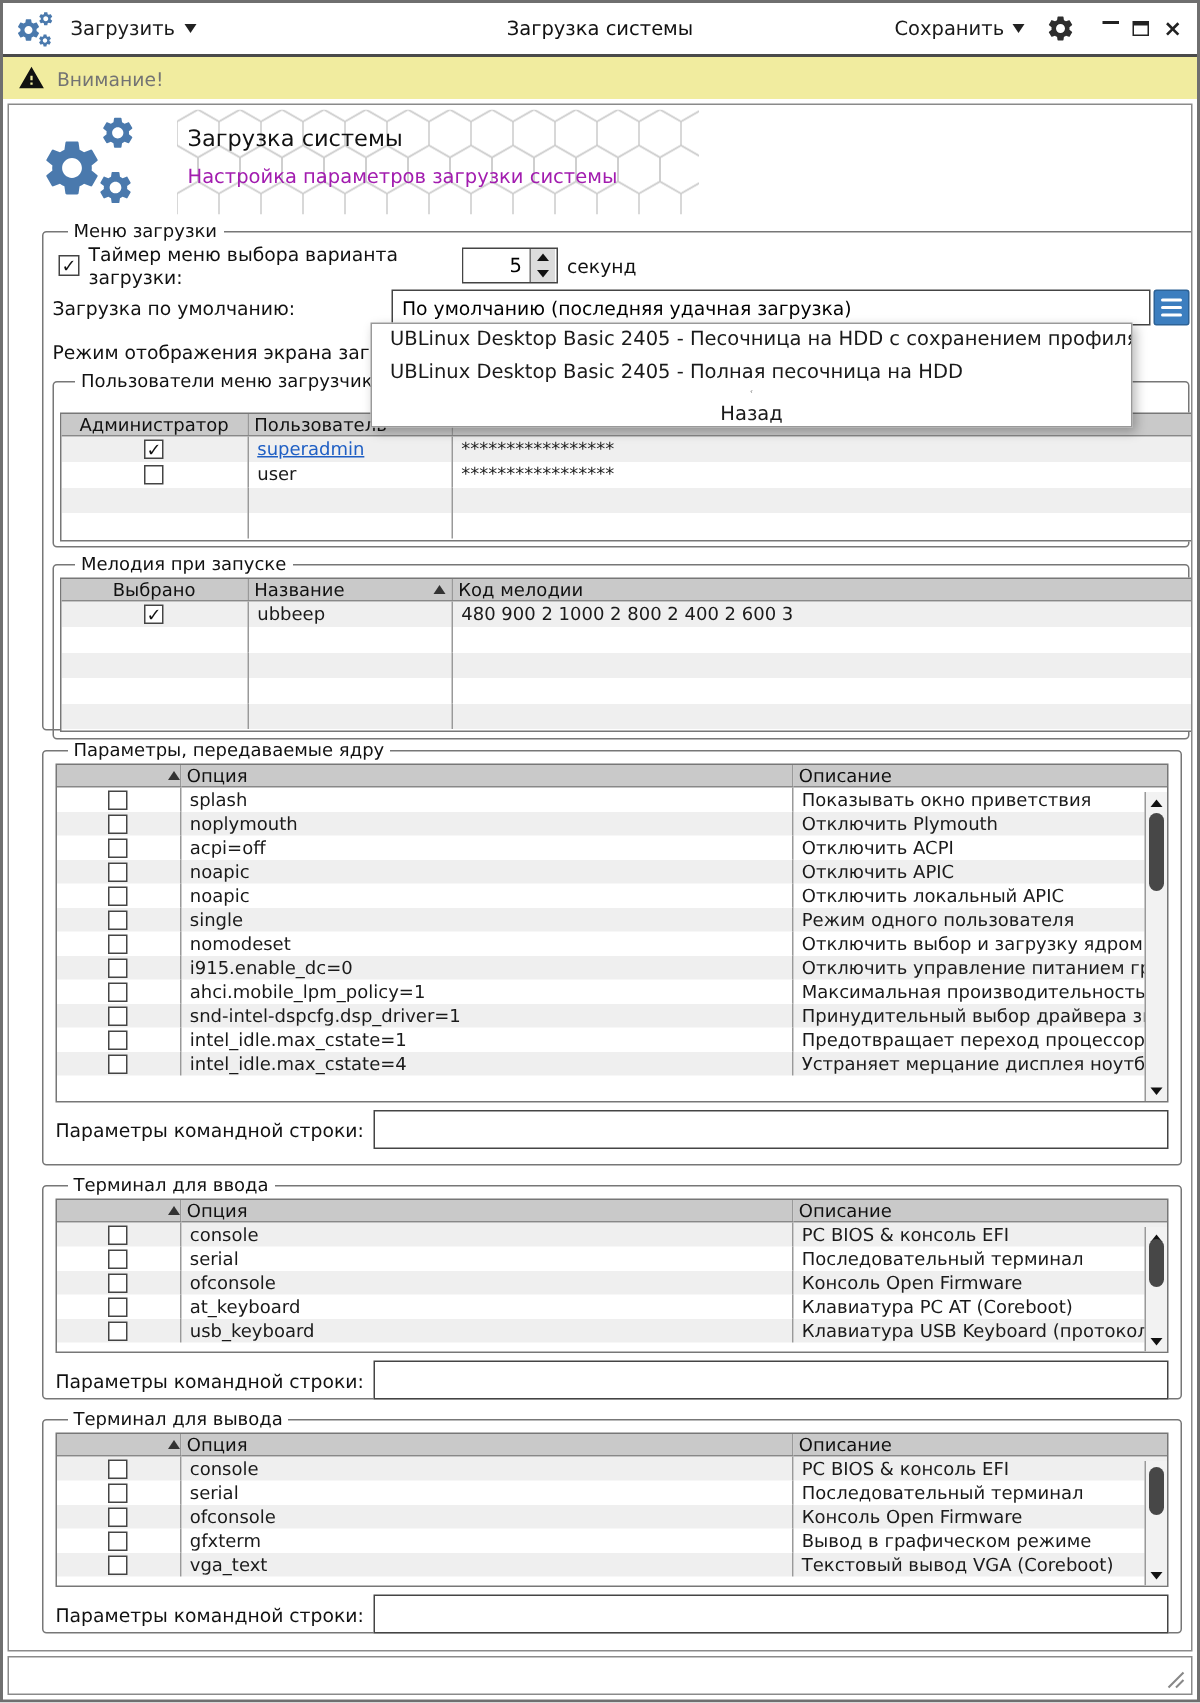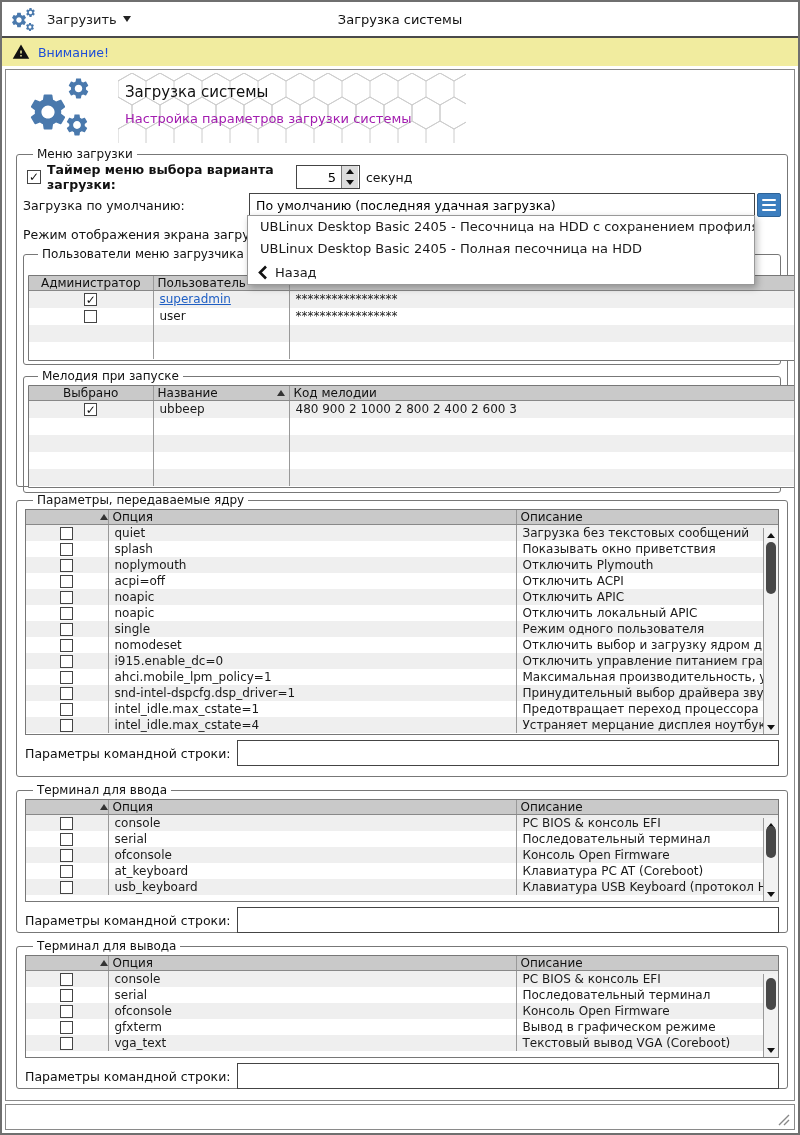--- a/index.html
+++ b/index.html
@@ -26,53 +26,53 @@
   .tb-menu { display:flex; align-items:center; gap:6px; font-size:13px; cursor:default; }
   .tri-down { width:0; height:0; border-left:4px solid transparent; border-right:4px solid transparent; border-top:6px solid #222; display:inline-block; }
   .winbtns { display:flex; align-items:center; gap:9px; margin-left:4px; }
   .ico-min { width:11px; height:2px; background:#222; margin-top:-8px; }
   .ico-max { width:11px; height:10px; border:1px solid #222; border-top:3px solid #222; }
   .ico-close { font-size:15px; line-height:12px; color:#222; font-weight:bold; }
   
   .warnbar {
     height: 28px; flex:none; background:#f1ec9f; display:flex; align-items:center; gap:8px; padding:0 10px;
   }
-  .warnbar .wtxt { font-size:12.5px; color:#1d4ed8; }
+  .warnbar .wtxt { font-size:12.5px; color:#737373; }
   
   .main {
     flex:1; margin:3px 3px 0 3px; border:1px solid #8a8a8a; padding:3px 4px; overflow:hidden;
     display:flex; flex-direction:column; background:#fff;
   }
   
   .hdr { height:70px; flex:none; position:relative; margin-bottom:4px; }
   .hexbg { position:absolute; left:108px; top:0; z-index:0; }
   .hdr-logo { position:absolute; left:16px; top:3px; z-index:1; }
   .hdr-text { position:absolute; left:115px; top:10px; z-index:1; }
   .hdr-title { font-size:15px; color:#111; margin-bottom:10px; }
   .hdr-sub { font-size:13px; color:#a21caf; }
   
   fieldset {
-    border:1px solid #777; border-radius:3px; margin:0 2px 6px 6px; padding:2px 6px 4px 6px; background:transparent;
+    border:1px solid #777; border-radius:3px; margin:0 2px 6px 18px; padding:2px 6px 4px 6px; background:transparent;
   }
   legend { font-size:12px; padding:0 4px; margin-left:10px; color:#111; }
   #fs-boot { height:340px; }
   #fs-kernel { height:284px; }
   #fs-termin { height:150px; }
   #fs-termout { height:150px; }
   fieldset.inner { margin:0; padding:2px 4px 4px 4px; }
   #fs-users { height:118px; margin-bottom:4px; }
   #fs-melody { height:124px; }
   
   .frow { display:flex; align-items:center; }
   .row-timer { height:28px; gap:6px; padding-left:4px; }
   .row-default { height:28px; margin-bottom:2px; }
   .row-mode { height:26px; }
   .lbl { font-size:12.5px; color:#111; }
   .lbl-default { width:226px; flex:none; }
-  .lbl-timer { width:243px; flex:none;font-weight:bold; }
+  .lbl-timer { width:243px; flex:none; }
   
   .cb {
     display:inline-flex; width:14px; height:14px; border:1px solid #444; background:#fff;
     align-items:center; justify-content:center; font-size:12px; line-height:12px; color:#111; flex:none;
   }
   
   .spin { display:flex; height:24px; width:64px; border:1px solid #444; background:#fff; flex:none; }
   .spin-val { width:44px; border:none; outline:none; text-align:right; padding-right:5px; font-size:13px; font-family:inherit; }
   .spin-btns { width:17px; border-left:1px solid #777; display:flex; flex-direction:column; background:#dcdcdc; }
   .spin-b { flex:1; display:flex; align-items:center; justify-content:center; }
@@ -123,21 +123,21 @@
   
   .row-cmd { display:flex; align-items:center; margin-top:5px; padding-left:2px; }
   .lbl-cmd { width:212px; flex:none; }
   .inp-cmd { flex:1; margin-right:2px; height:26px; }
   
   .dropdown {
     position:absolute; left:245px; top:213px; width:508px; background:#fff; border:1px solid #999;
     box-shadow:2px 3px 7px rgba(0,0,0,.28); z-index:40; font-size:13px;
   }
   .dd-item { height:22px; line-height:22px; padding:0 12px; overflow:hidden; white-space:nowrap; cursor:pointer; }
-  .dd-back { height:24px; display:flex; align-items:center; gap:7px; padding:0 10px; cursor:pointer; }
+  .dd-back { height:24px; display:flex; align-items:center; gap:7px; padding:0 10px; cursor:pointer;flex-direction:column; }
   
   .statusbar {
     height:26px; flex:none; margin:3px; border:1px solid #8a8a8a; position:relative; background:#fff;
   }
   .grip { position:absolute; right:4px; bottom:3px; }
   .hidden-defs { position:absolute; width:0; height:0; overflow:hidden; }
 </style>
 </head>
 <body>
 
@@ -161,20 +161,34 @@
         <use href="#gear" width="18" height="18" x="0" y="5" fill="#4a79ad"></use>
         <use href="#gear" width="11" height="11" x="15" y="1" fill="#4a79ad"></use>
         <use href="#gear" width="10" height="10" x="15" y="16" fill="#4a79ad"></use>
       </svg>
       <span class="tb-menu">
         <span>Загрузить</span>
         <span class="tri-down"></span>
       </span>
     </div>
     <div class="tb-title">Загрузка системы</div>
+    <div class="tb-right">
+      <span class="tb-menu">
+        <span>Сохранить</span>
+        <span class="tri-down"></span>
+      </span>
+      <svg width="20" height="20" viewBox="0 0 24 24">
+        <use href="#gear" fill="#2e2e2e"></use>
+      </svg>
+      <span class="winbtns">
+        <span class="ico-min"></span>
+        <span class="ico-max"></span>
+        <span class="ico-close">×</span>
+      </span>
+    </div>
   </div>
 
   <div class="warnbar">
     <svg width="18" height="18" viewBox="0 0 24 24">
       <path d="M1 21h22L12 2 1 21zm12-3h-2v-2h2v2zm0-4h-2v-4h2v4z" fill="#111"></path>
     </svg>
     <span class="wtxt">Внимание!</span>
   </div>
 
   <div class="main">
@@ -384,25 +398,20 @@
                   </div>
                 </th>
               <th>
                   <div class="hwrap">
                     <span>Описание</span>
                   </div>
                 </th>
             </tr>
           </thead>
           <tbody id="kernel-tbody">
-              <tr class="r-even">
-                <td class="c-chk"><span class="cb"></span></td>
-                <td>quiet</td>
-                <td>Загрузка без текстовых сообщений</td>
-              </tr>
               <tr class="r-odd">
                 <td class="c-chk"><span class="cb"></span></td>
                 <td>splash</td>
                 <td>Показывать окно приветствия</td>
               </tr>
               <tr class="r-even">
                 <td class="c-chk"><span class="cb"></span></td>
                 <td>noplymouth</td>
                 <td>Отключить Plymouth</td>
               </tr>

